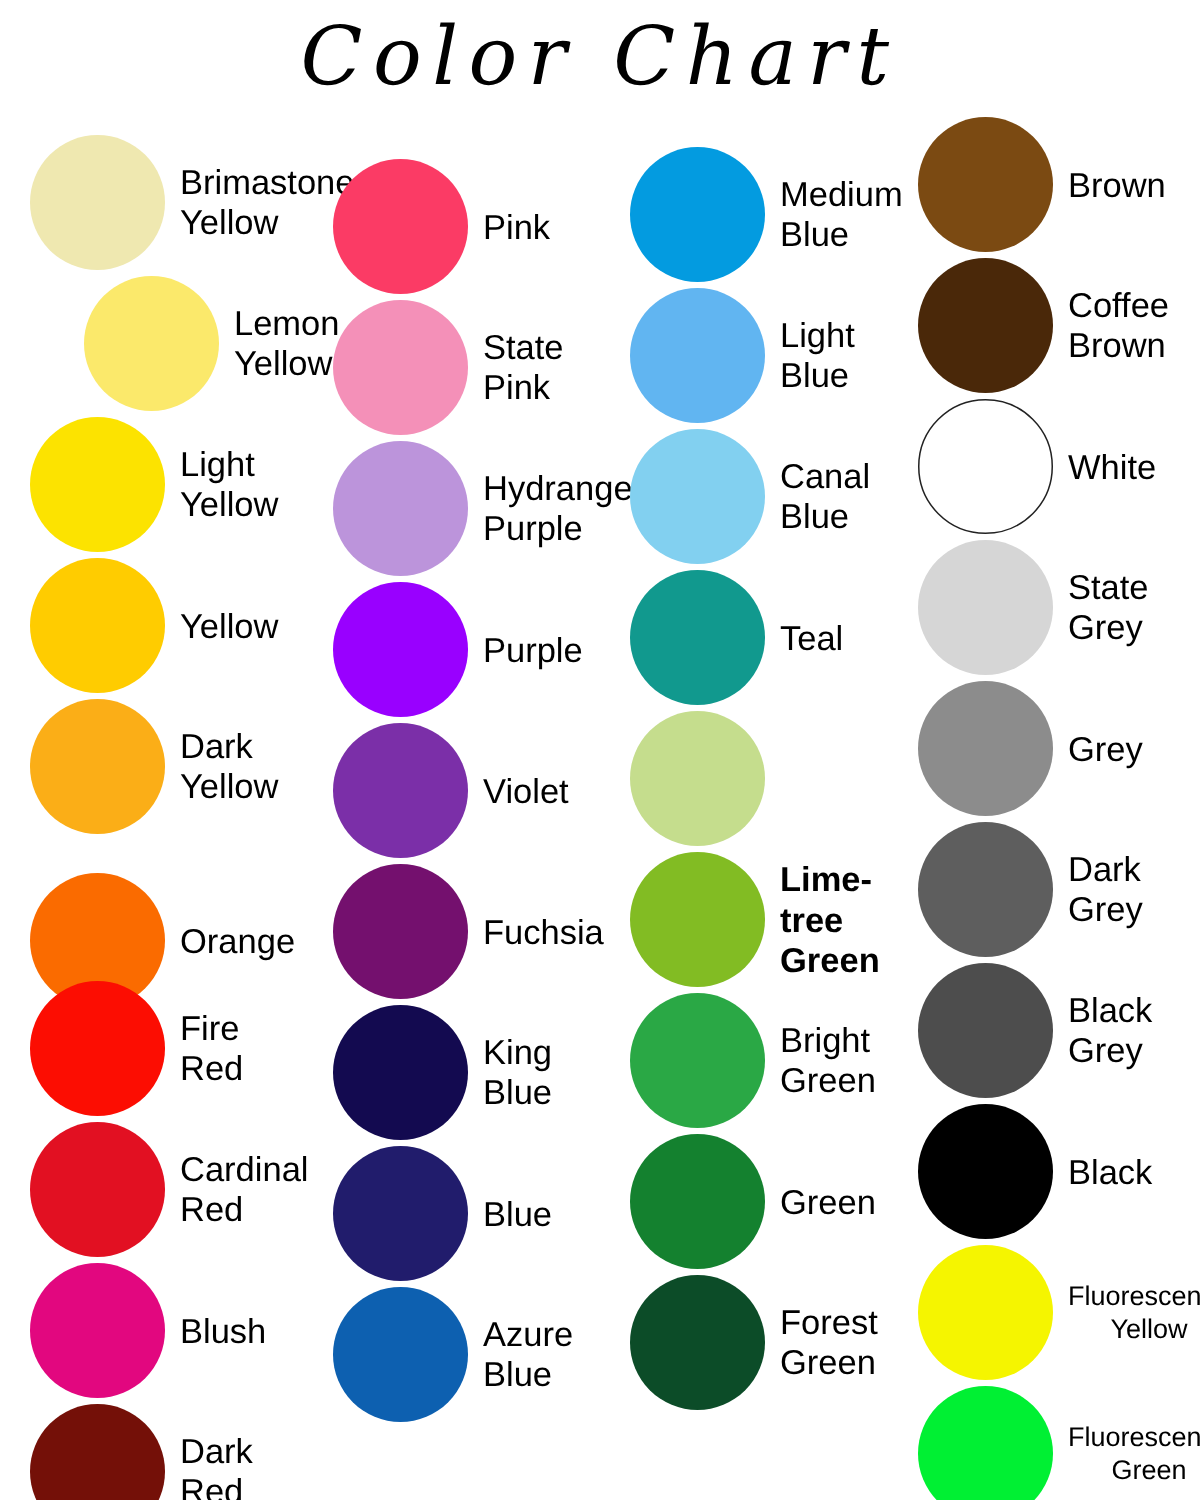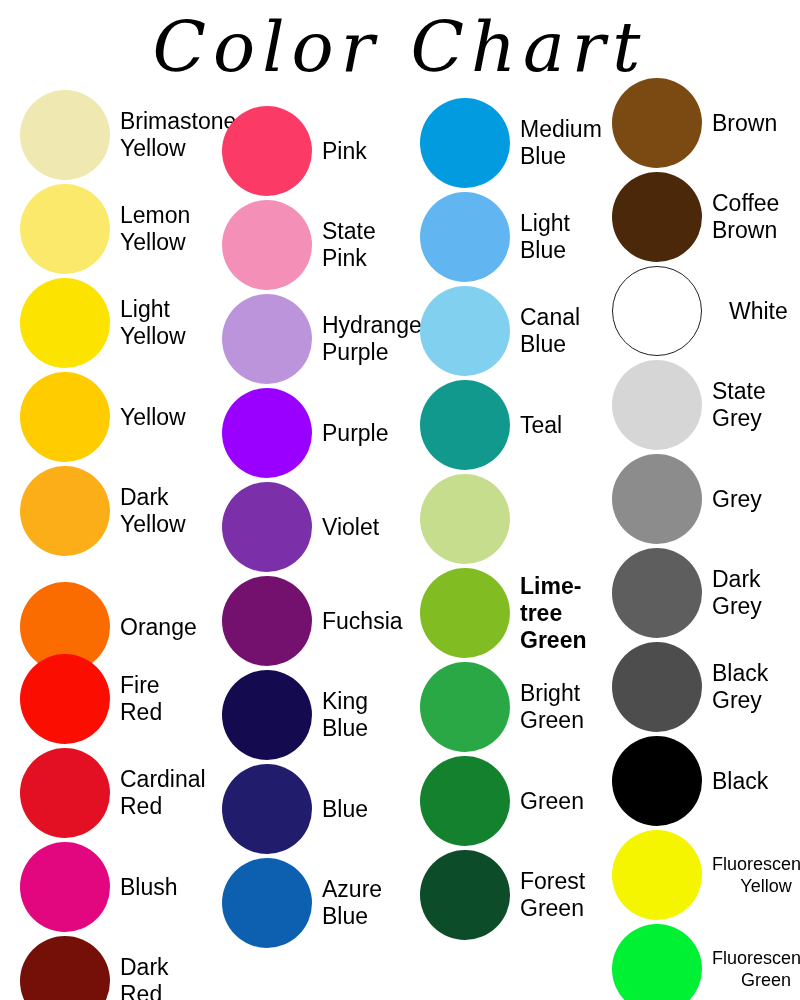--- a/index.html
+++ b/index.html
@@ -9,21 +9,21 @@
     font-family:"Liberation Sans","DejaVu Sans",sans-serif;
     overflow:hidden;
     position:relative;
   }
   #title{
     position:absolute;
     top:6px;left:0;width:800px;
     text-align:center;
     font-family:"DejaVu Serif",serif;
     font-style:italic;
-    font-size:70px;
+    font-size:54px;
     font-weight:400;
     letter-spacing:7px;
     color:#000;
     white-space:nowrap;
   }
   .column{
     position:absolute;
     top:0;
   }
   #col-0{left:0px;}
@@ -69,21 +69,21 @@
 <body>
 
 <div id="title">Color Chart</div>
 
 <div class="column" id="col-0">
     <div class="swatch-row" style="top: 88px;">
       <div class="dot" style="background: rgb(239, 232, 176);"></div>
       <div class="label">Brimastone
 Yellow</div>
     </div>
-    <div class="swatch-row" style="top: 182px;">
+    <div class="swatch-row" style="top: 182px; margin-left: 36px;">
       <div class="dot" style="background: rgb(251, 233, 107);"></div>
       <div class="label">Lemon
 Yellow</div>
     </div>
     <div class="swatch-row" style="top: 276px;">
       <div class="dot" style="background: rgb(252, 227, 0);"></div>
       <div class="label">Light
 Yellow</div>
     </div>
     <div class="swatch-row" style="top: 370px;">
@@ -203,21 +203,21 @@
 <div class="column" id="col-3">
     <div class="swatch-row" style="top: 76px;">
       <div class="dot" style="background: rgb(123, 74, 18);"></div>
       <div class="label">Brown</div>
     </div>
     <div class="swatch-row" style="top: 170px; justify-content: center;">
       <div class="dot" style="background: rgb(74, 40, 9);"></div>
       <div class="label">Coffee
 Brown</div>
     </div>
-    <div class="swatch-row" style="top: 264px; gap: 17px;">
+    <div class="swatch-row" style="top: 264px;">
       <div class="dot outline" style="background: rgb(255, 255, 255);"></div>
       <div class="label">White</div>
     </div>
     <div class="swatch-row" style="top: 358px; align-items: center;">
       <div class="dot" style="background: rgb(214, 214, 214);"></div>
       <div class="label">State
 Grey</div>
     </div>
     <div class="swatch-row" style="top: 452px;">
       <div class="dot" style="background: rgb(140, 140, 140);"></div>

